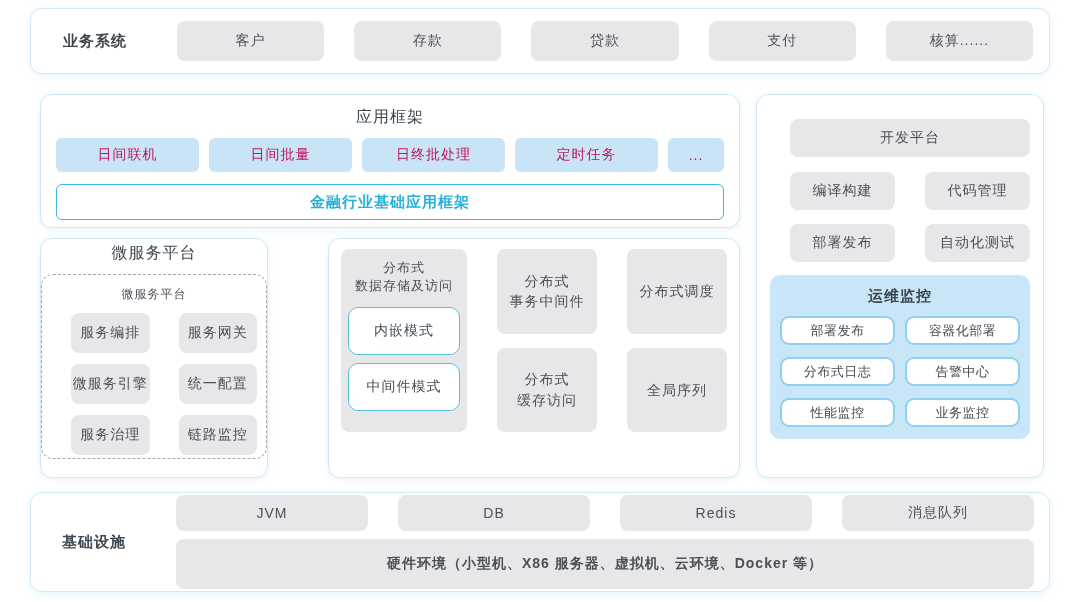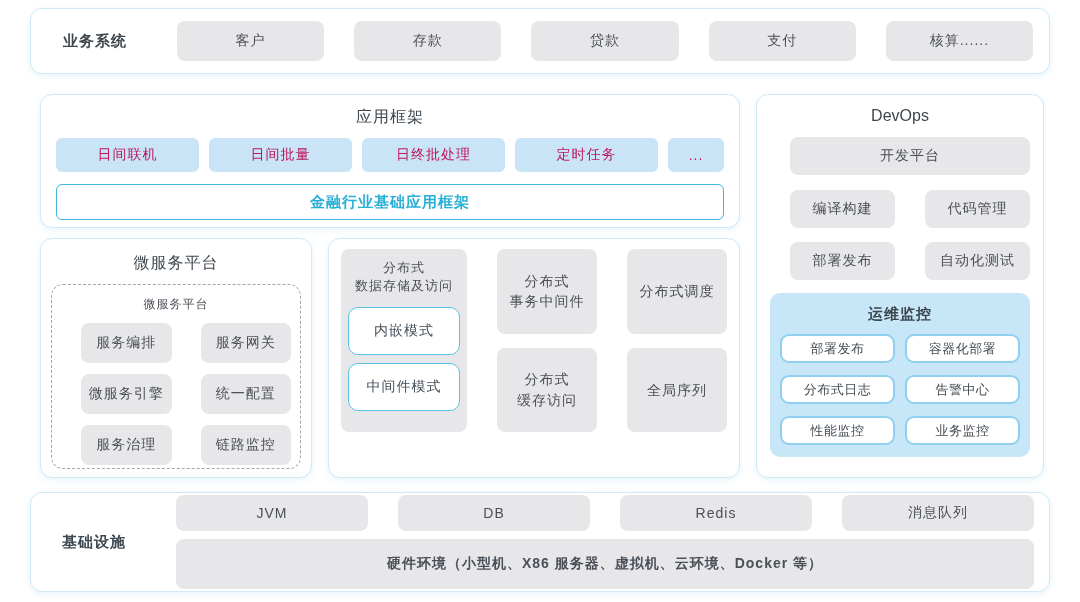--- a/index.html
+++ b/index.html
@@ -38,21 +38,21 @@
   .p-appfw .modules { display:flex; gap:10px; margin-top:10px; }
   .p-appfw .bbox { flex:1; height:34px; }
   .p-appfw .bbox.small { flex:0 0 56px; }
   .base-box {
     margin-top:12px; height:36px; border:1px solid #3ab8dd; border-radius:6px;
     display:flex; align-items:center; justify-content:center;
     font-size:15px; font-weight:600; color:#29b0d6; letter-spacing:1px; background:#fff;
   }
 
   
-  .p-micro { left:40px; top:238px; width:272px; height:240px; padding:10px; }
+  .p-micro { left:40px; top:238px; width:228px; height:240px; padding:0; }
   .p-micro .title { margin:4px 0 10px; }
   .dashed-box {
     border:1px dashed #a3a7ab; border-radius:12px; padding:9px 9px 11px; height:185px;
   }
   .dashed-box .inner-title { text-align:center; font-size:12px; color:#4a5057; letter-spacing:1px; margin:2px 0 10px; }
   .grid2 { display:grid; grid-template-columns:1fr 1fr; }
   .p-micro .grid2 { gap:11px 9px; }
   .p-micro .grid2 .gbox { height:40px; }
 
   
@@ -157,21 +157,20 @@
 缓存访问</div>
       </div>
       <div class="dist-col">
         <div class="gbox">分布式调度</div>
         <div class="gbox">全局序列</div>
       </div>
     </div>
   </section>
 
   <section class="panel p-devops">
-    <div class="title">DevOps</div>
     <div class="gbox devplat">开发平台</div>
     <div class="grid2 tools">
       <div class="gbox">编译构建</div>
       <div class="gbox">代码管理</div>
       <div class="gbox">部署发布</div>
       <div class="gbox">自动化测试</div>
     </div>
     <div class="ops-panel">
       <div class="ops-title">运维监控</div>
       <div class="grid2 ops-grid">

